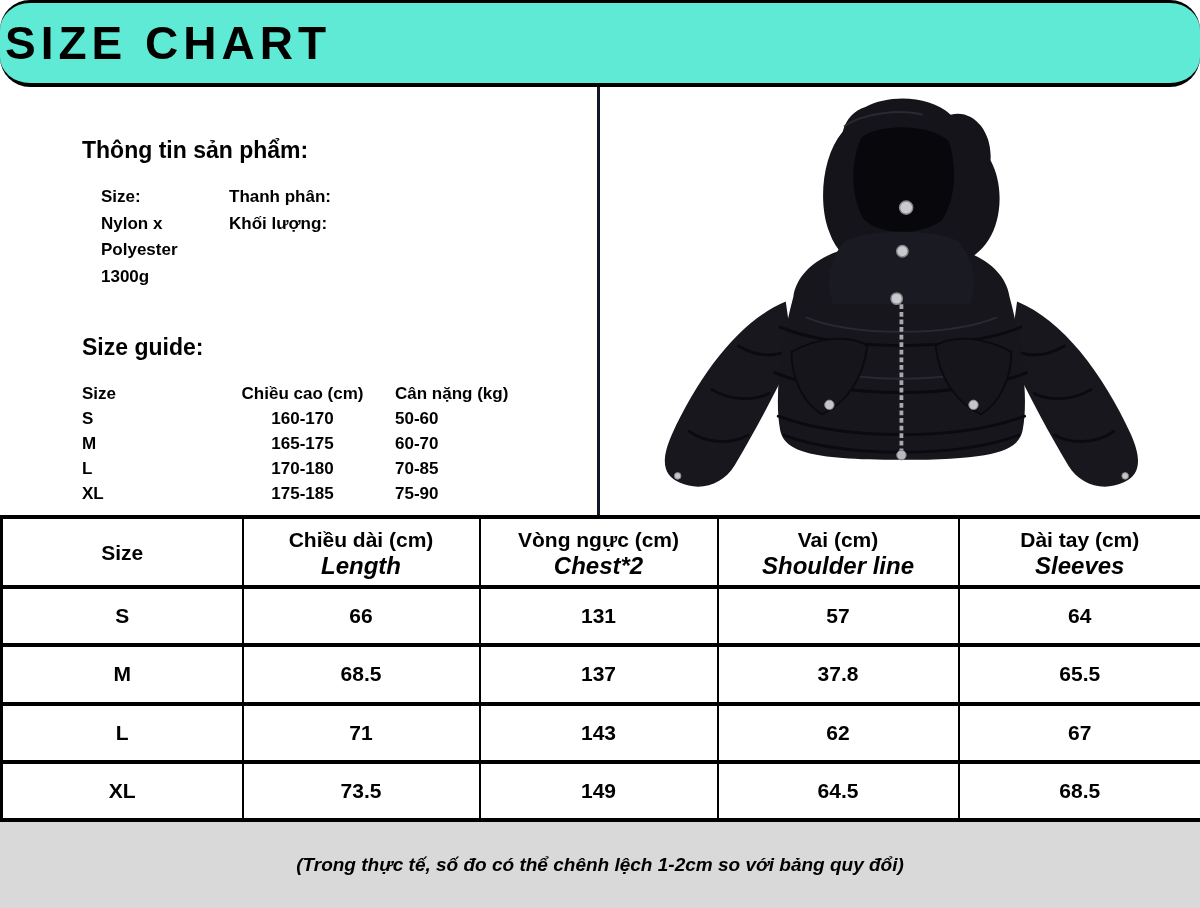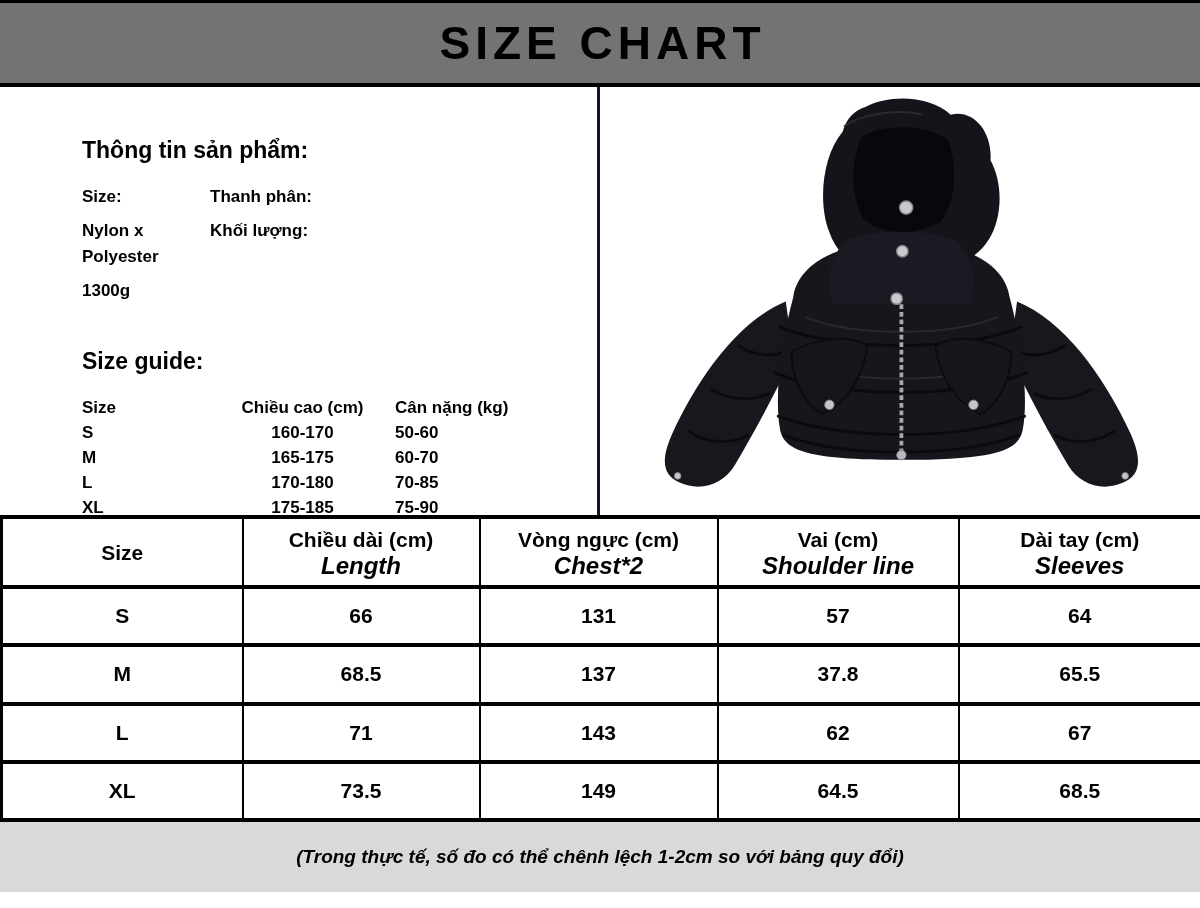--- a/index.html
+++ b/index.html
@@ -5,41 +5,41 @@
   html, body { margin: 0; padding: 0; background: #ffffff; }
   .page {
     width: 1200px; height: 908px; position: relative;
     background: #ffffff; color: #000;
     font-family: "Liberation Sans", sans-serif;
     overflow: hidden;
   }
   
   .title-band {
     box-sizing: border-box; height: 87px;
-    background: #737373;
+    background: #5eead4;
     border-top: 3px solid #000; border-bottom: 4px solid #000;
-    display: flex; align-items: center; justify-content: center;
+    display: flex; align-items: center; justify-content: flex-start; border-radius: 30px;
   }
   .title-band h1 {
     margin: 0; font-size: 46px; font-weight: 700;
     letter-spacing: 5px; padding-left: 5px;
   }
   
   .content { display: flex; height: 428px; }
   .info-panel {
     box-sizing: content-box; width: 597px;
     border-right: 3px solid #0f172a;
     padding: 0;
   }
   .info-inner { padding: 50px 0 0 82px; }
   .section-heading { margin: 0; font-size: 23px; font-weight: 700; }
   .info-fields {
     margin-top: 20px;
-    display: grid; grid-template-columns: 128px auto; row-gap: 8px;
-    font-size: 17px; font-weight: 700; line-height: 26px;
+    display: grid; grid-template-columns: 128px auto; row-gap: 1px;
+    font-size: 17px; font-weight: 700; line-height: 26px; margin-left: 19px;
   }
   .guide-heading { margin-top: 44px; }
   .guide-table {
     margin-top: 20px; border-collapse: collapse;
     font-size: 17px; font-weight: 700;
   }
   .guide-table th, .guide-table td {
     padding: 0; height: 25px; vertical-align: middle;
   }
   .guide-col-size  { width: 128px; text-align: left; }
@@ -59,21 +59,21 @@
     border-top: 4px solid #000; border-bottom: 4px solid #000;
     text-align: center; vertical-align: middle; padding: 0;
   }
   .m-table thead tr { height: 70px; }
   .m-table tbody tr { height: 58px; }
   .th-vi { display: block; font-size: 21px; font-weight: 700; line-height: 27px; }
   .th-en { display: block; font-size: 24px; font-weight: 700; font-style: italic; line-height: 26px; }
   .m-table td { font-size: 21px; font-weight: 700; }
   
   .footer-band {
-    height: 70px; background: #d9d9d9;
+    height: 86px; background: #d9d9d9;
     display: flex; align-items: center; justify-content: center;
     font-size: 19px; font-style: italic; font-weight: 700;
   }
 </style>
 </head>
 <body>
 
 <div class="page">
 
   <div class="title-band">

